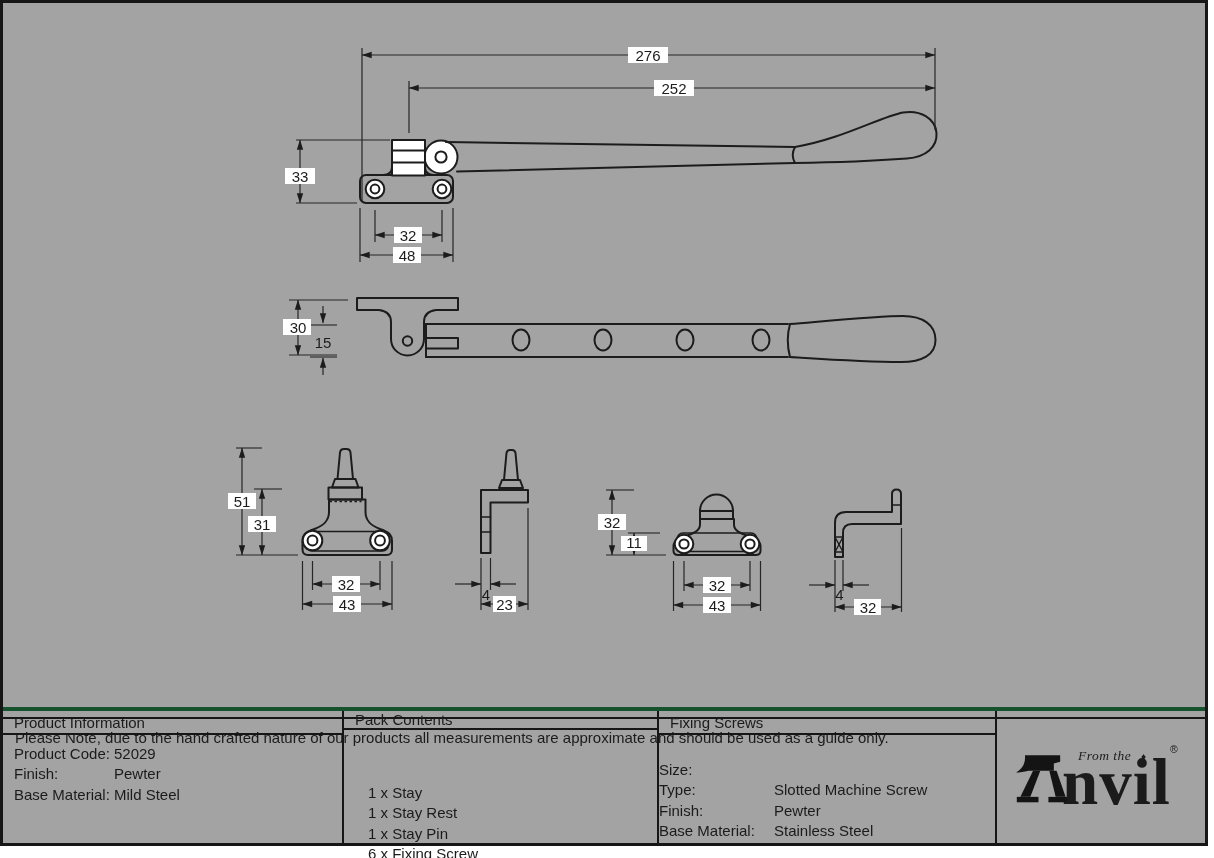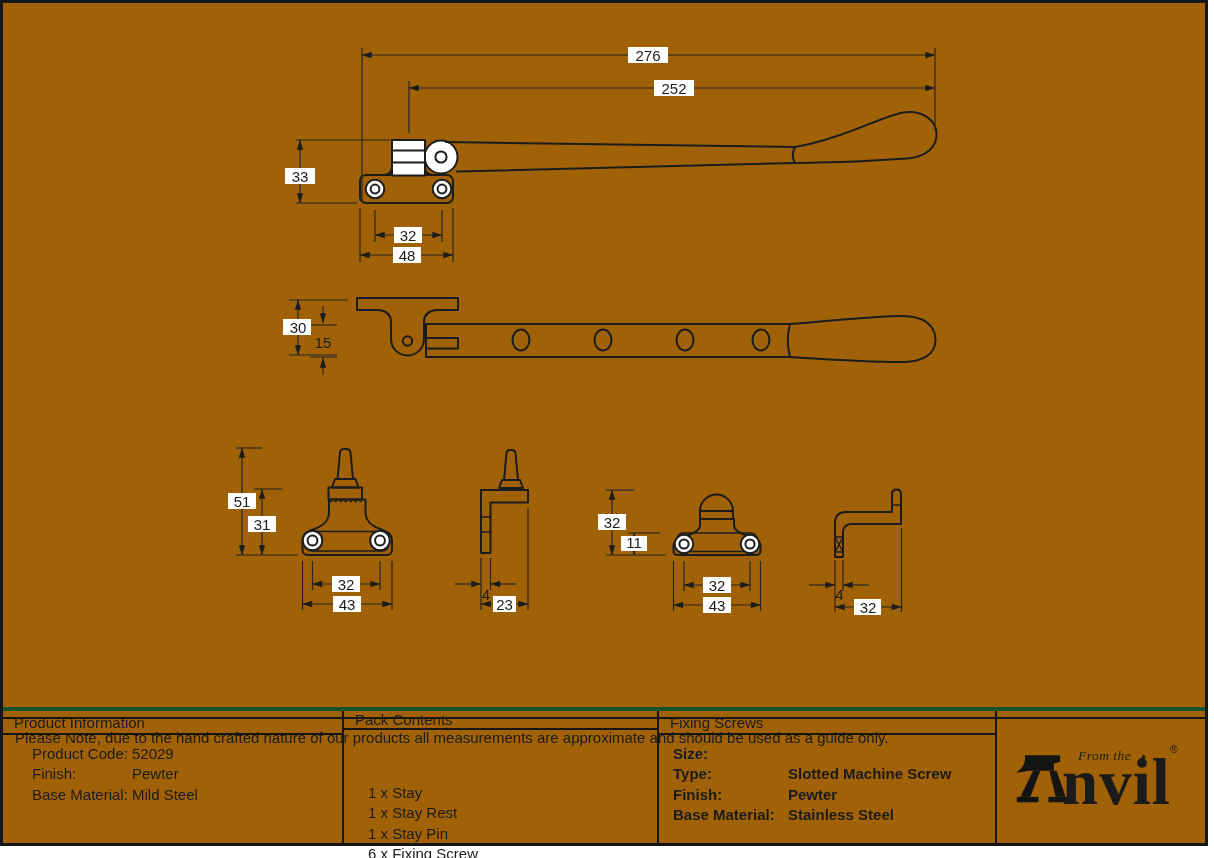--- a/index.html
+++ b/index.html
@@ -1,35 +1,35 @@
 <!DOCTYPE html>
 <html><head>
 <meta charset="utf-8">
 <style>
   html,body{margin:0;padding:0;background:#fff;}
   body{width:1214px;height:858px;position:relative;font-family:"Liberation Sans",sans-serif;color:#1b1b1b;}
-  .frame{position:absolute;left:0;top:0;width:1208px;height:846px;border:3px solid #161616;box-sizing:border-box;background:#a16207;}
+  .frame{position:absolute;left:0;top:0;width:1208px;height:846px;border:3px solid #161616;box-sizing:border-box;background:#a3a3a3;}
   .drawing-svg{position:absolute;left:0;top:0;}
   .part{stroke:#1c1c1c;stroke-width:2;fill:none;stroke-linejoin:round;stroke-linecap:round;}
   .fillw{fill:#fff;}
   .dim{stroke:#262626;stroke-width:1.2;fill:none;}
   .tick{stroke:#262626;stroke-width:1.1;fill:none;}
   .dimlbl{font:15px "Liberation Sans",sans-serif;fill:#1c1c1c;text-anchor:middle;}
   .mask{fill:#ffffff;stroke:none;}
   .dash{stroke:#1c1c1c;stroke-width:1.6;fill:none;stroke-dasharray:2.5 2.5;}
   .note-row{position:absolute;left:0;right:0;top:666px;height:38px;border-top:2px solid #161616;box-sizing:border-box;display:flex;align-items:center;padding-left:12px;font-size:15px;margin-top:48px;}
   .spec-table{position:absolute;left:0;right:0;top:704px;bottom:0;border-top:4px solid #14532d;box-sizing:border-box;display:flex;}
   .col{box-sizing:border-box;border-right:2px solid #161616;display:flex;flex-direction:column;}
   .col-1{width:341px;}
   .col-2{width:315px;gap:44px;}
-  .col-3{width:338px;}
+  .col-3{width:338px;gap:16px;}
   .col-header{height:24px;border-bottom:2px solid #161616;box-sizing:border-box;display:flex;align-items:center;padding-left:11px;font-size:15px;}
   .col-body{padding-top:9px;font-size:15px;line-height:20.4px;}
-  .kv{display:grid;grid-template-columns:100px 1fr;padding-left:29px;}
-  .col-3 .kv{grid-template-columns:115px 1fr;padding-left:14px;font-weight:bold;}
+  .kv{display:grid;grid-template-columns:100px 1fr;padding-left:11px;}
+  .col-3 .kv{grid-template-columns:115px 1fr;padding-left:0;}
   .li{padding-left:24px;}
   .logo-cell{flex:1;border-right:none;display:flex;align-items:center;justify-content:center;}
   .logo{position:relative;width:172px;height:62px;}
   .logo-glyph{position:absolute;left:0;top:3px;}
   .logo-nvil{position:absolute;left:47px;top:4px;font-family:"Liberation Serif",serif;font-weight:700;font-size:65px;line-height:1;letter-spacing:1px;}
   .logo-from{position:absolute;left:63px;top:2px;font-family:"Liberation Serif",serif;font-size:13.5px;letter-spacing:0.5px;font-style:italic;}
   .logo-diamond{position:absolute;left:126px;top:5px;font-size:10px;}
   .logo-reg{position:absolute;left:155px;top:-3px;font-size:10.5px;}
 </style>
 </head>

